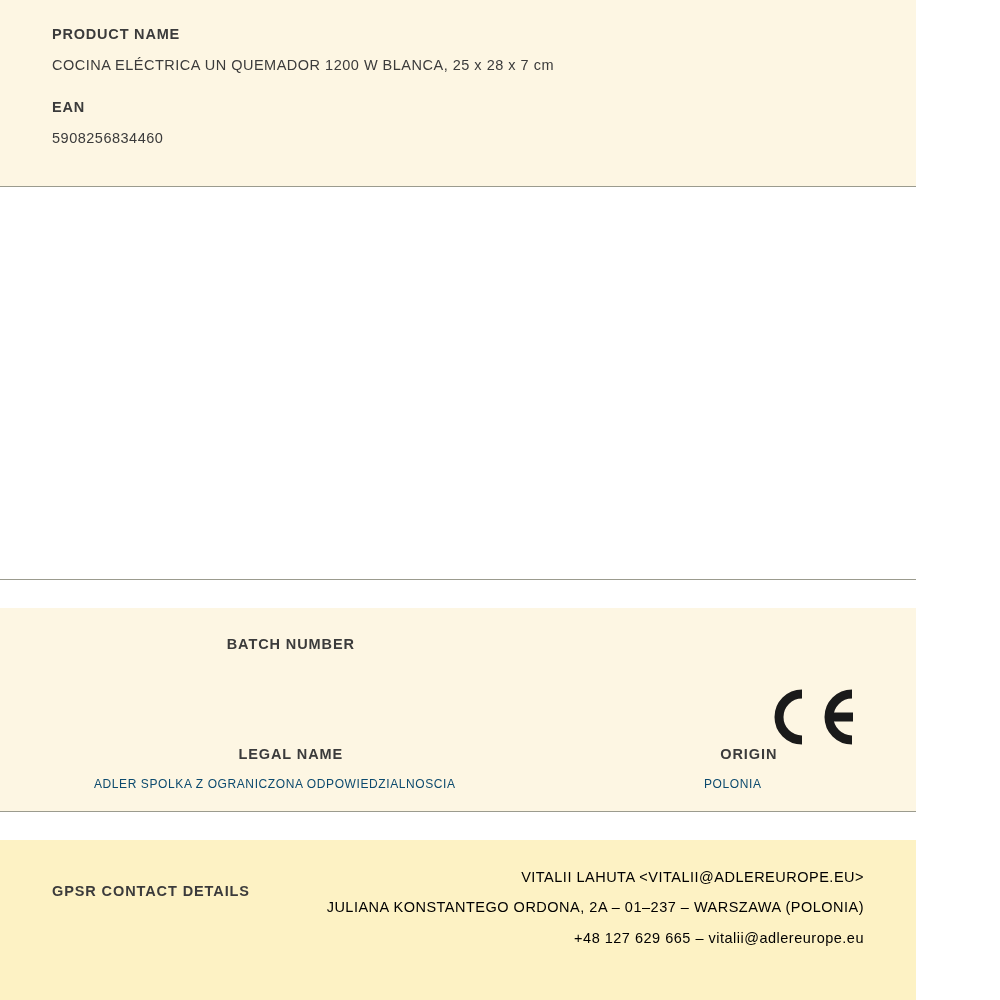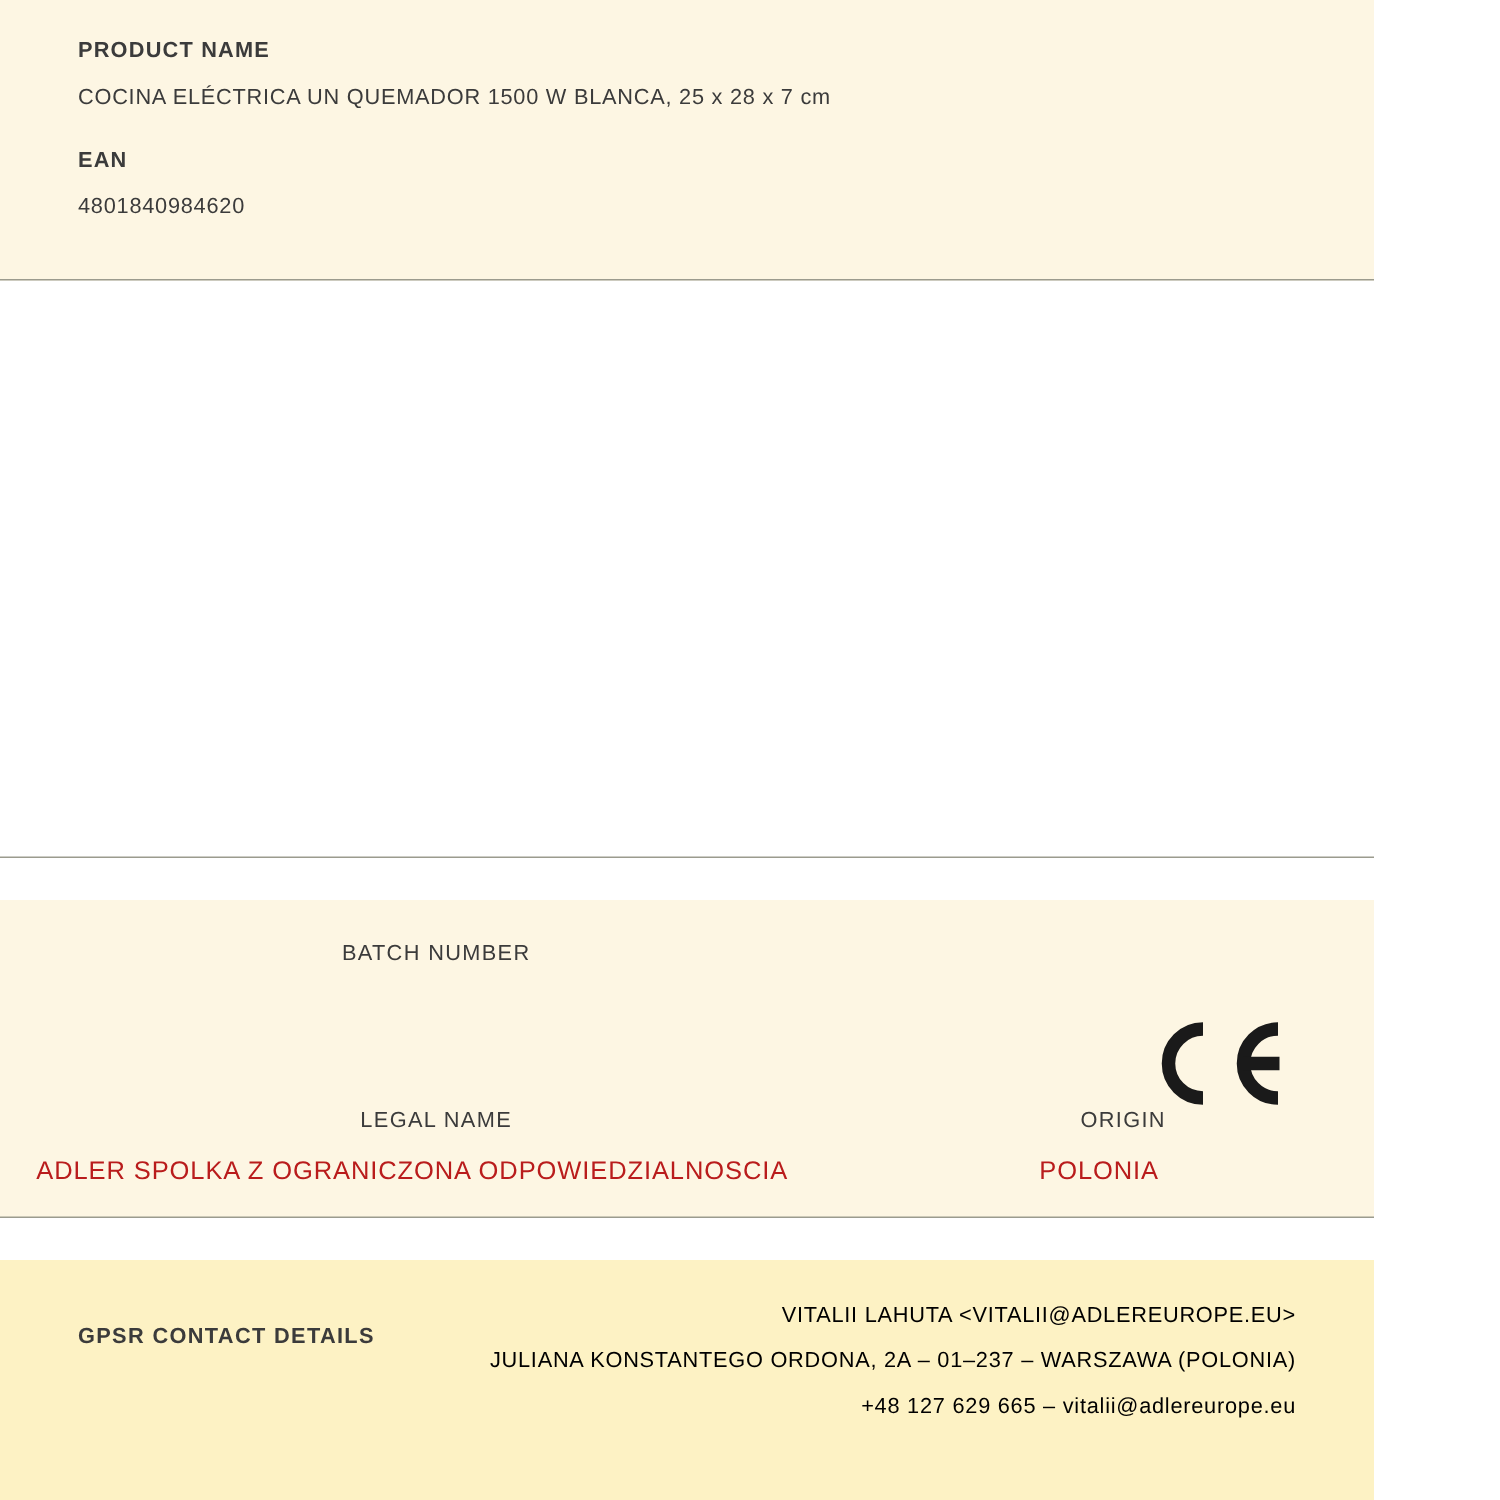--- a/index.html
+++ b/index.html
@@ -68,32 +68,32 @@
     display: flex;
     width: 100%;
   }
   .col {
     flex: 0 0 40%;
     text-align: center;
   }
   .col.first { flex: 0 0 60%; }
   .cell-label {
     font-size: 14.5px;
-    font-weight: normal;
+    font-weight: bold;
     letter-spacing: 0.9px;
     text-transform: uppercase;
     color: #3b3b3b;
     line-height: 1.5;
     margin-left: 32px;
   }
   .cell-value {
-    font-size: 17px;
+    font-size: 12px;
     letter-spacing: 0.6px;
     text-transform: uppercase;
-    color: #b91c1c;
+    color: #0c4a6e;
     margin-top: 9px;
     line-height: 1.5;
     min-height: 18px;
   }
   .row-spacer { height: 62px; }
 
   .ce-mark {
     position: absolute;
     right: 58px;
     top: 78px;
@@ -133,25 +133,25 @@
   .footer-line.lower { text-transform: none; }
 </style>
 </head>
 <body>
 
 <div class="sheet">
 
   <div class="top-block">
     <div class="field-group">
       <div class="field-label">PRODUCT NAME</div>
-      <div class="field-value">COCINA ELÉCTRICA UN QUEMADOR 1500 W BLANCA, 25 x 28 x 7 cm</div>
+      <div class="field-value">COCINA ELÉCTRICA UN QUEMADOR 1200 W BLANCA, 25 x 28 x 7 cm</div>
     </div>
     <div class="field-group">
       <div class="field-label">EAN</div>
-      <div class="field-value">4801840984620</div>
+      <div class="field-value">5908256834460</div>
     </div>
   </div>
 
   <div class="middle-block"></div>
 
   <div class="lower-block">
 
     <div class="row">
       <div class="col first">
         <div class="cell-label">BATCH NUMBER</div>

